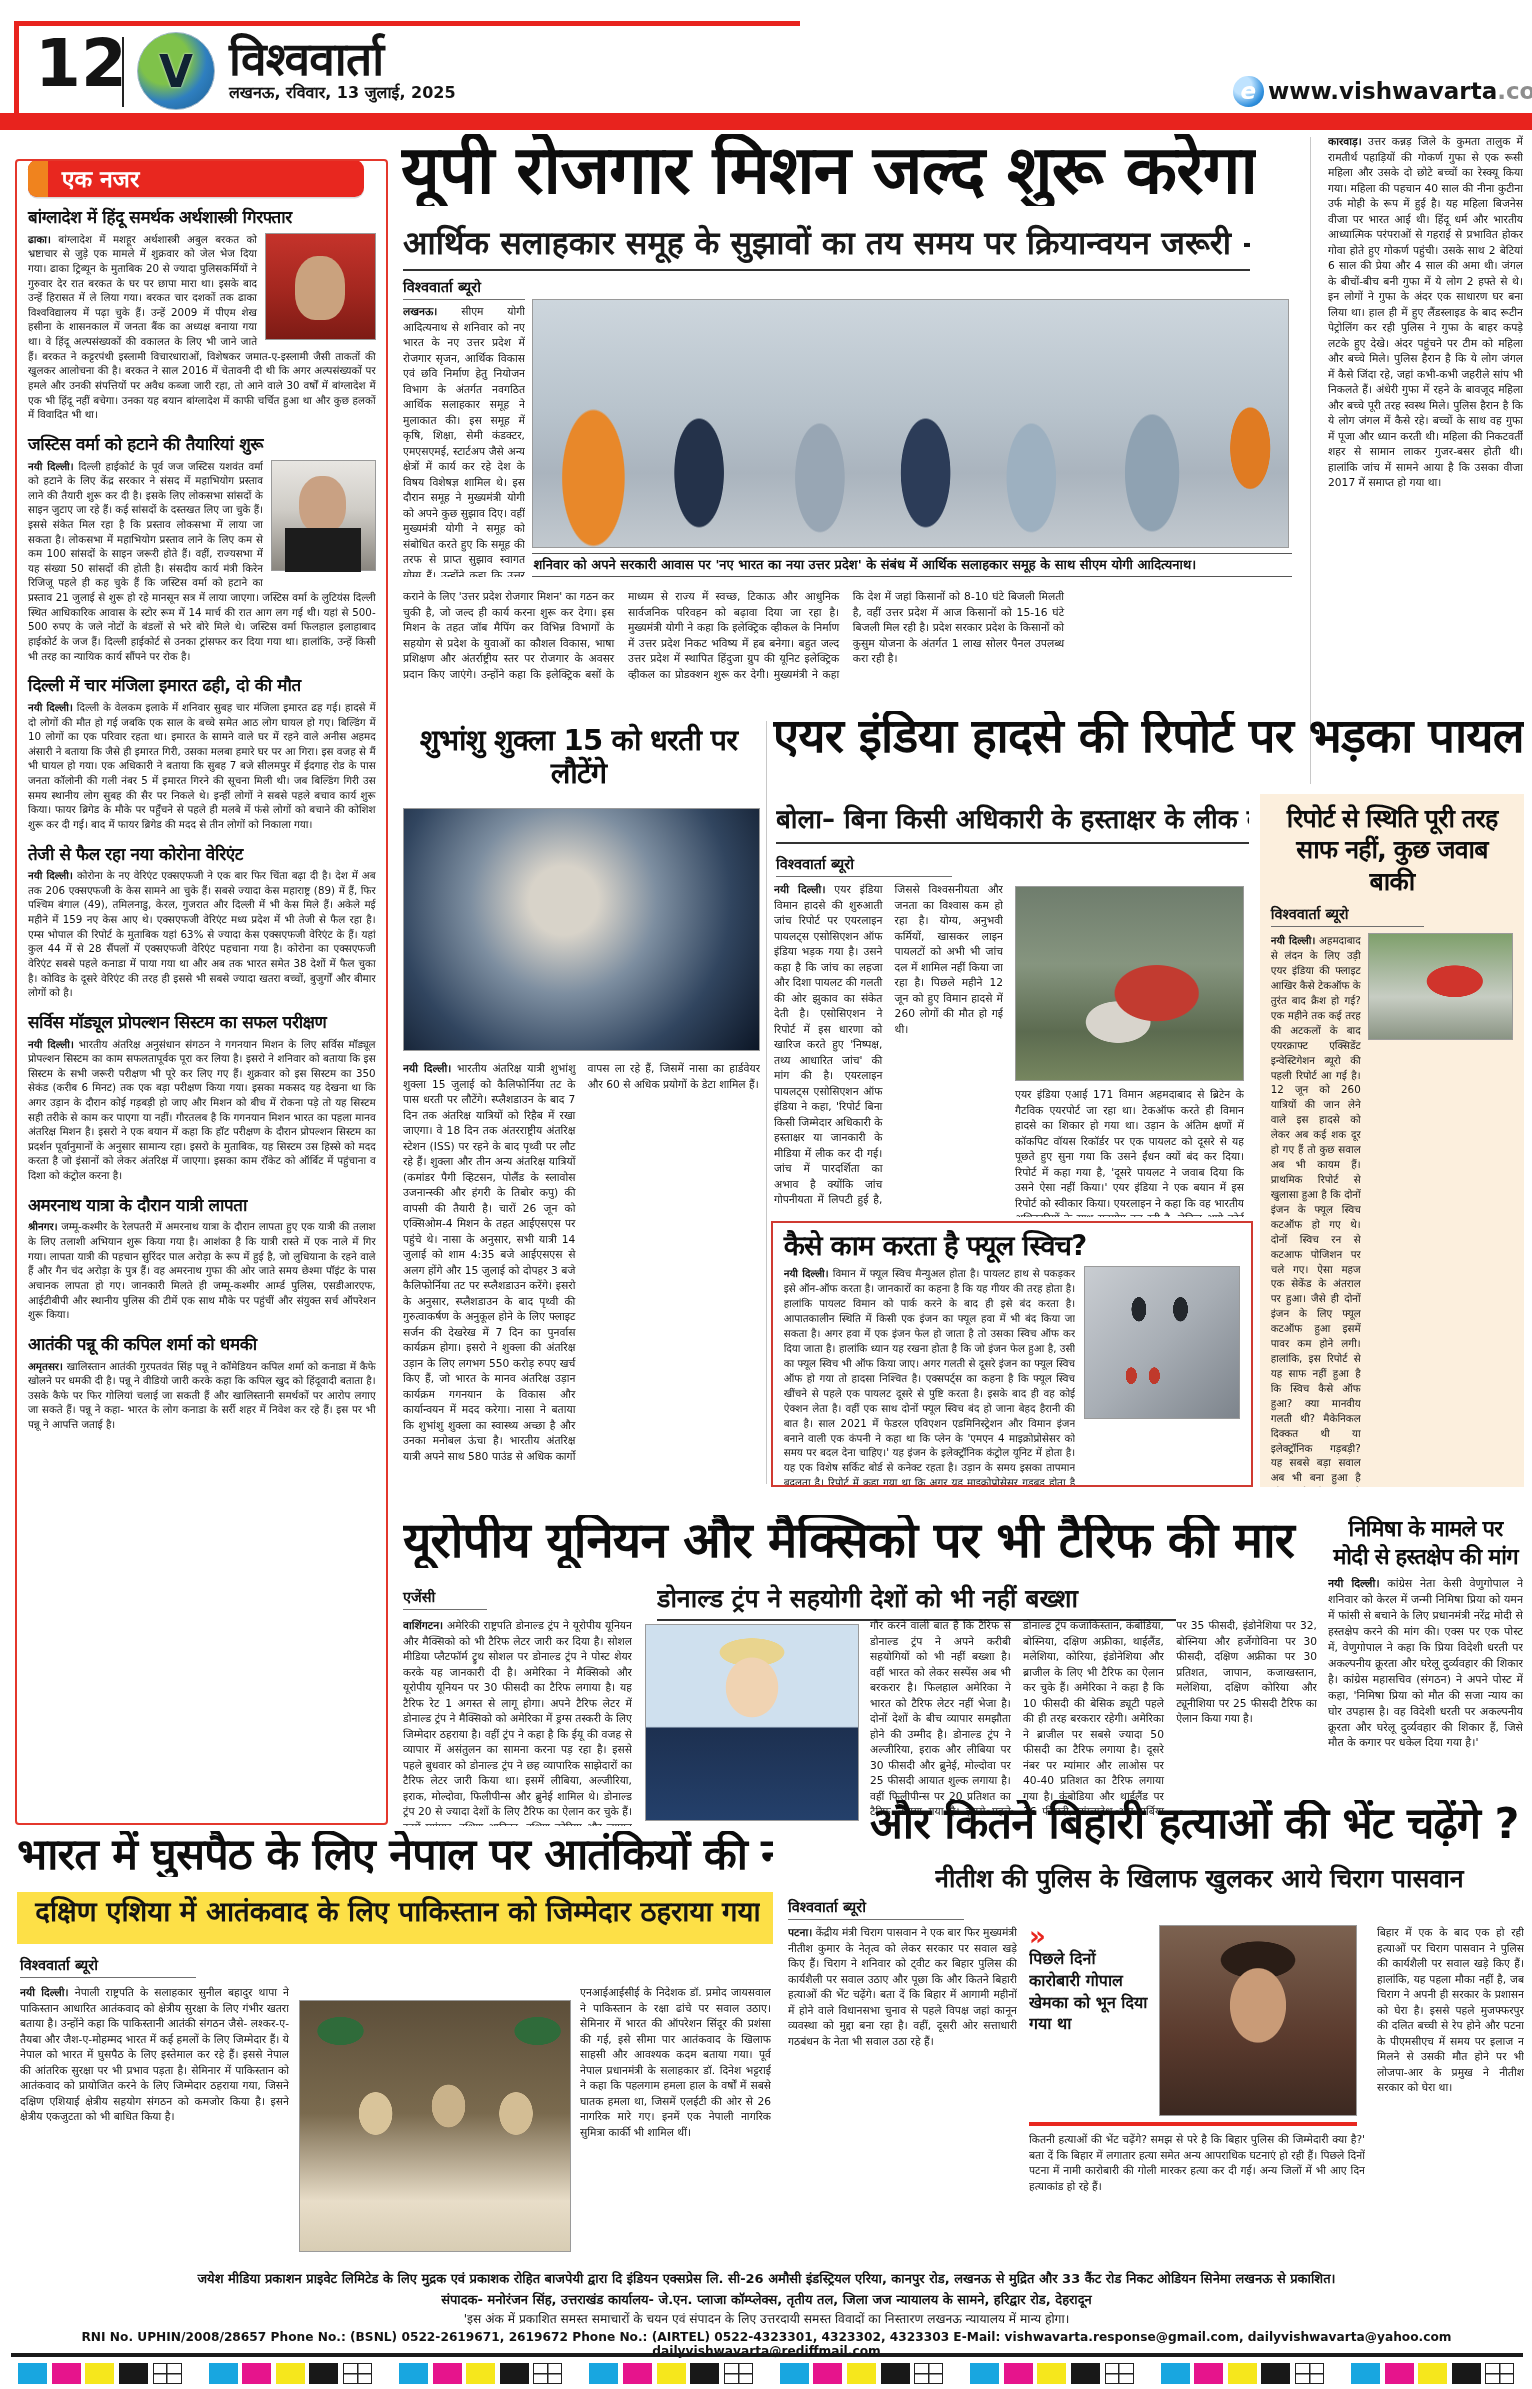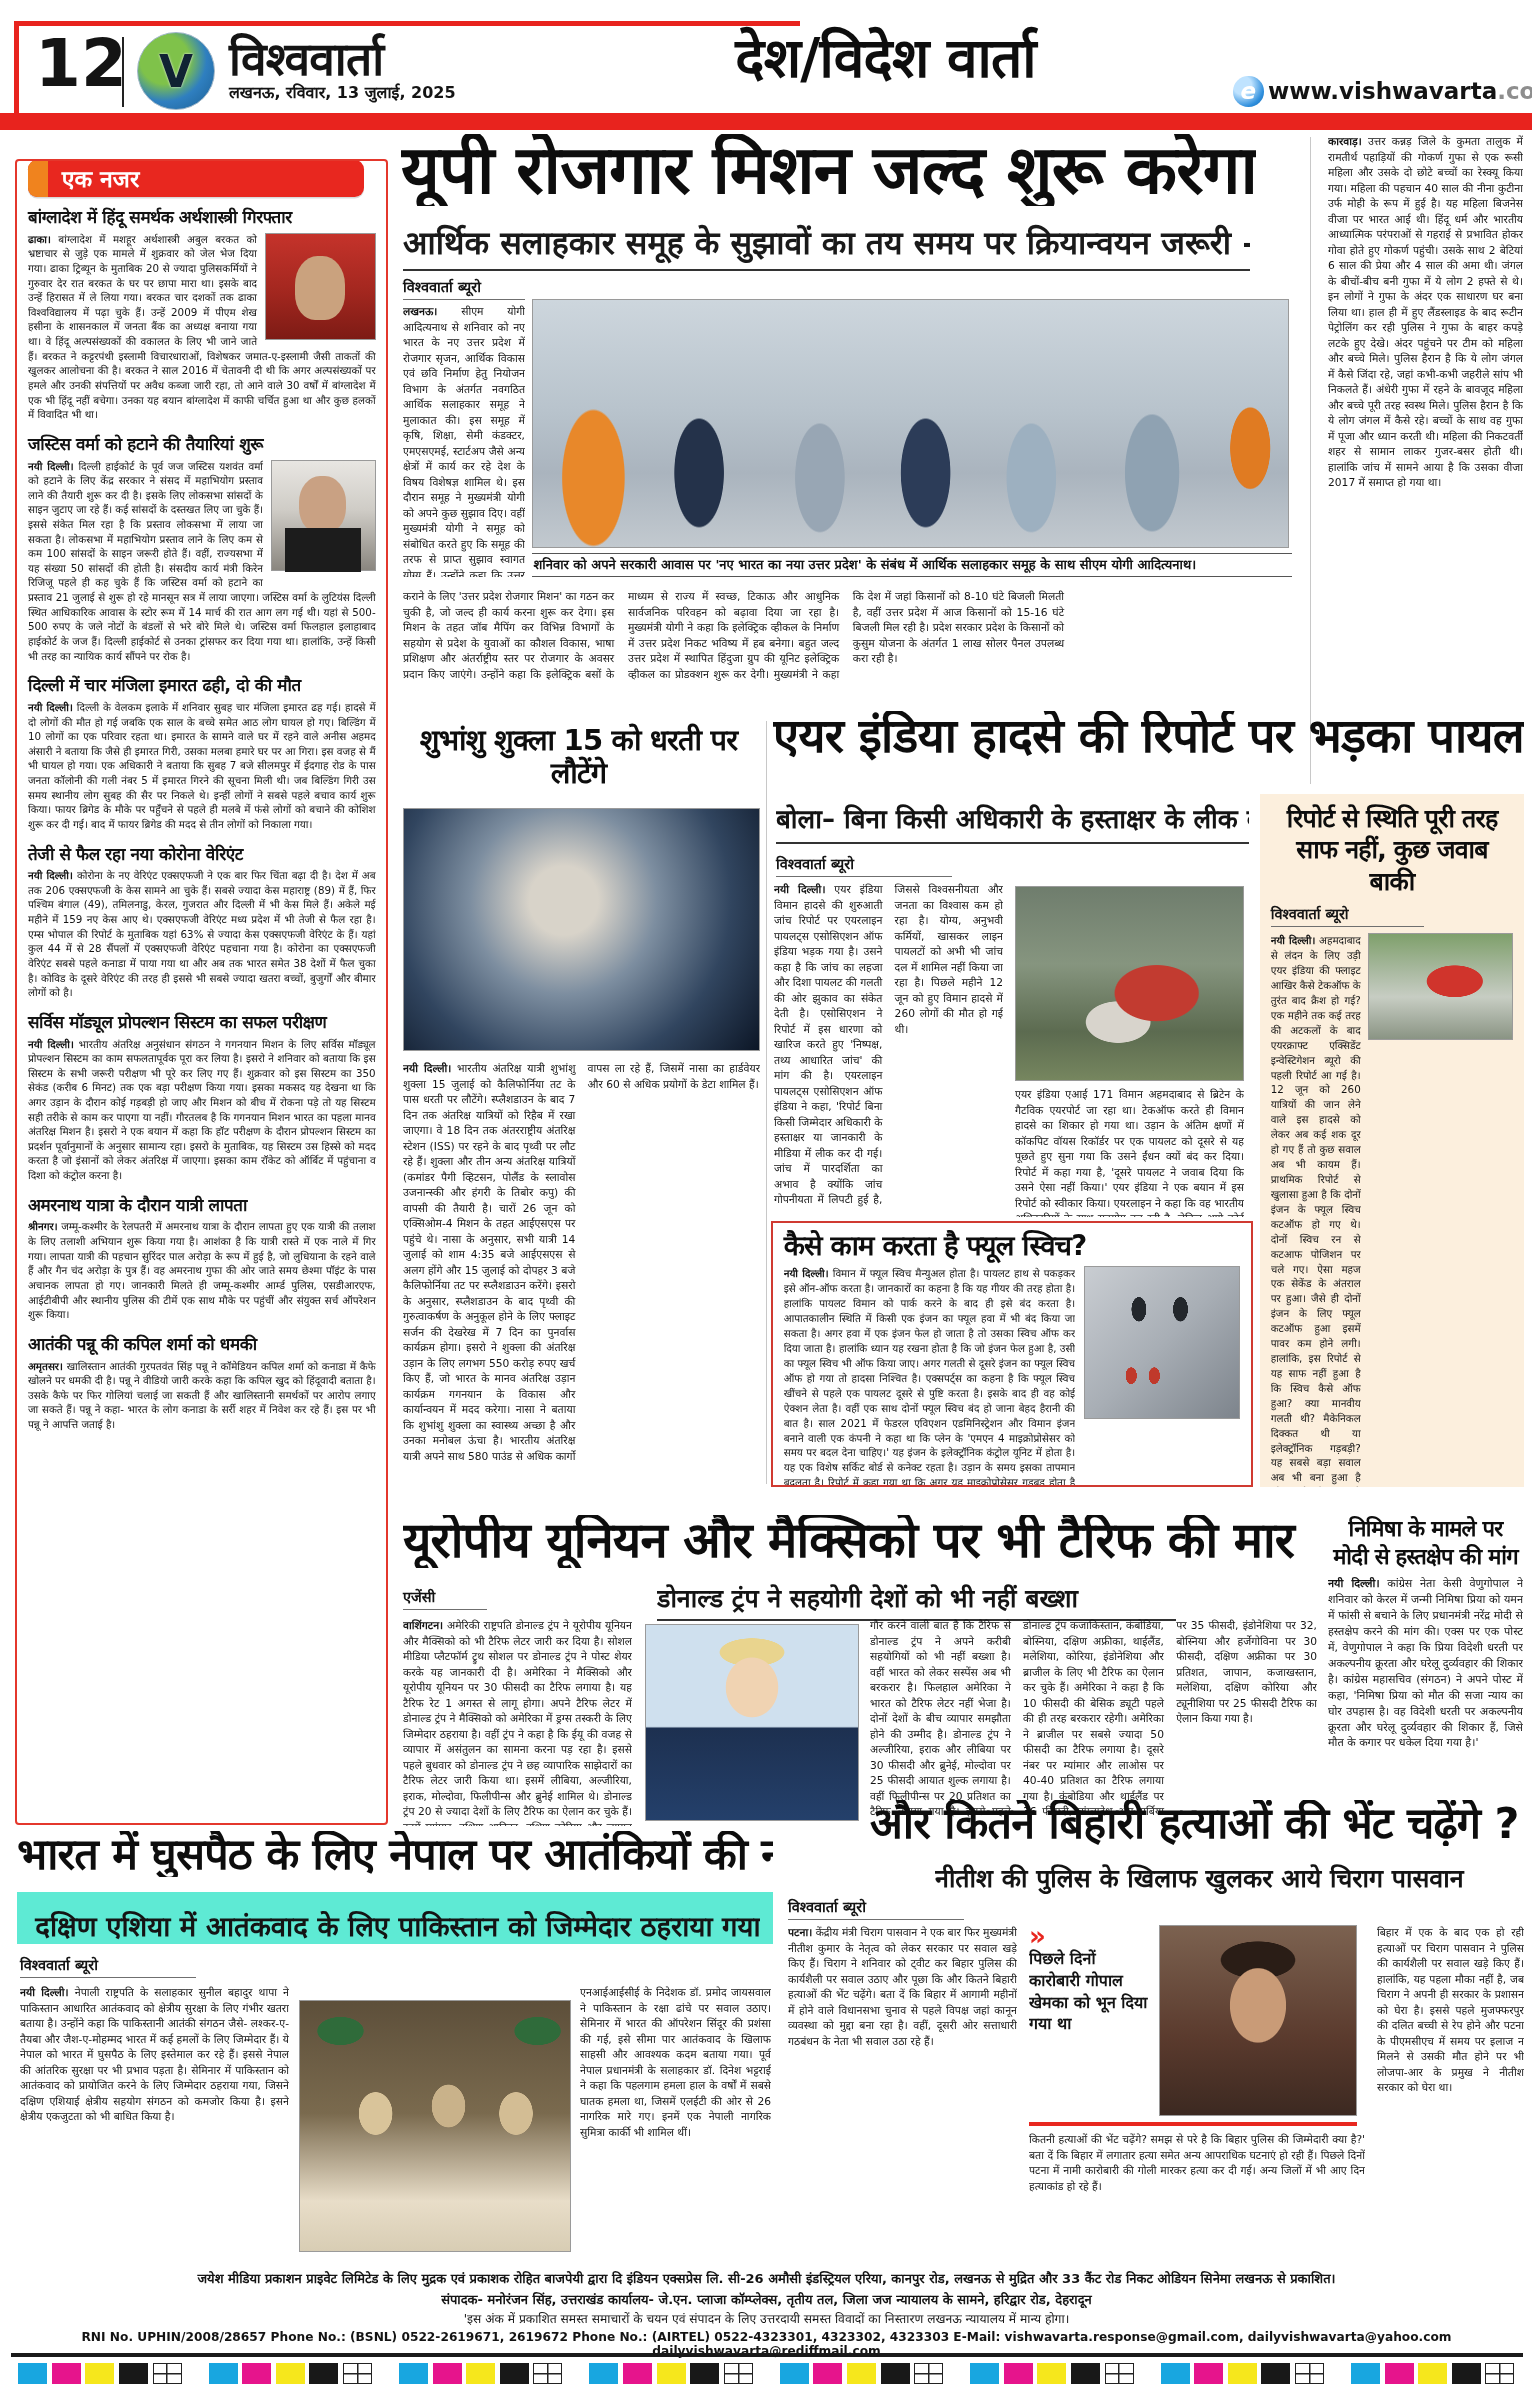--- a/index.html
+++ b/index.html
@@ -20,21 +20,21 @@
        padding:3.1px 1.5px;line-height:1.25}
   .rail{border:2.3px solid #e4372c;border-radius:4px;box-sizing:border-box;overflow:hidden;background:#fff}
   .rail-story{padding:7.6px 10.7px 4.6px 10.7px}
   .rail-story h3{font-size:17px;font-weight:bold;line-height:1.18;letter-spacing:-0.4px;margin-bottom:4.6px}
   .rail-body{font-size:10.3px;line-height:1.42;text-align:justify}
   .railph{float:right;margin:1.5px 0 4.6px 7.6px}
   .badge{display:flex;align-items:center;background:#e8271f;border-radius:9.2px;
          box-shadow:0 1.5px 0 rgba(0,0,0,.15)}
   .badge .tab{width:20px;height:100%;background:#f0831e;border-radius:9.2px 0 0 9.2px}
   .badge .txt{color:#fff;font-size:23px;font-weight:bold;padding:3.1px 13.7px;letter-spacing:0}
-  .subband{background:#5eead4;display:flex;align-items:flex-end}
+  .subband{background:#fde047;display:flex;align-items:flex-start}
   .vline{background:#c8c8c8;width:0.8px}
   .qmark{color:#e8271f;font-weight:bold;font-size:26px;line-height:.9}
   .footline{text-align:center;width:100%}
   .cmyk{display:flex;gap:4.6px;align-items:center}
   .cmyk div{width:29px;height:21.4px}
   .regbox{width:26px;height:21.4px;border:1.5px solid #222;box-sizing:border-box;
           background:
  linear-gradient(#222,#222) 50% 0/1.5px 100% no-repeat,
            linear-gradient(#222,#222) 0 50%/100% 1.5px no-repeat,#fff}
 </style>
@@ -48,21 +48,20 @@
     <div class="abs" style="left:13.7px;top:21.4px;width:786px;height:4.6px;background:#e8231e"></div>
     <div class="abs" style="left:35px;top:30.5px;font-size:66px;font-weight:bold;line-height:1">12</div>
     <div class="abs" style="left:122px;top:37px;width:2.3px;height:70px;background:#222"></div>
     <div class="abs" style="left:137px;top:32px;width:76px;height:76px;border-radius:50%;
                 background:radial-gradient(circle at 35% 35%, #7fc24a 0 35%, #2f7fc0 60%, #1b5e91 100%);
                 display:flex;align-items:center;justify-content:center;border:1.5px solid #9fb6c8">
       <span style="color:#123;font-size:44px;font-weight:bold;text-shadow:0 0 2.3px #fff">V</span>
     </div>
     <div class="abs" style="left:229px;top:26px;font-size:46px;font-weight:bold;letter-spacing:-0.8px">विश्ववार्ता</div>
     <div class="abs" style="left:229px;top:81px;font-size:16px;font-weight:bold">लखनऊ, रविवार, 13 जुलाई, 2025</div>
-    <div class="abs head" style="left:672px;top:29px;width:427px;font-size:55px;text-align:center">देश/विदेश वार्ता</div>
     <div class="abs" style="left:1233px;top:76px;display:flex;align-items:center;gap:4.6px">
       <span style="width:30.5px;height:30.5px;border-radius:50%;display:inline-flex;align-items:center;justify-content:center;
                    background:radial-gradient(circle at 30% 30%, #bfe3ff 0 30%, #2f8fdd 70%, #1266ad 100%);
                    color:#fff;font-size:23px;font-weight:bold;font-style:italic">e</span>
       <span style="font-size:23px;font-weight:bold">
         <span>www.vishwavarta</span><span style="color:#8e8e8e">.com</span>
       </span>
     </div>
     <div class="abs" style="left:0;top:113px;width:1533px;height:17px;background:#e8231e"></div>
   </div>

